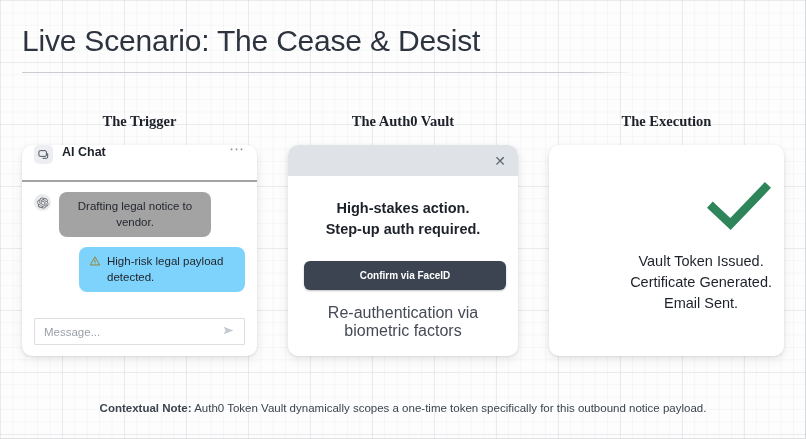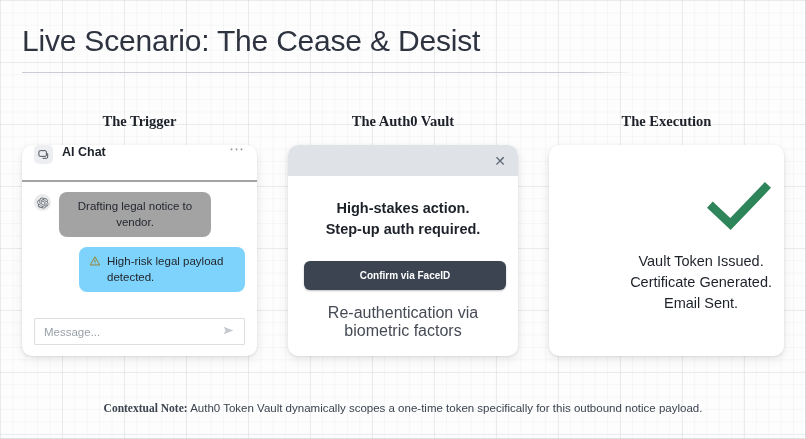--- a/index.html
+++ b/index.html
@@ -250,21 +250,21 @@
 
   
   .footer-note {
     position: absolute;
     left: 0; right: 0;
     top: 402px;
     text-align: center;
     font-size: 11.5px;
     color: #3c4450;
   }
-  .footer-note b { font-weight: bold; font-family: Liberation Serif, serif; }
+  .footer-note b { font-weight: bold; }
 </style>
 </head>
 <body>
 
 <div id="slide">
 
   <div class="deck-title">Live Scenario: The Cease &amp; Desist</div>
   <div class="title-rule"></div>
 
   <div class="col-header" id="hdr-1">The Trigger</div>

